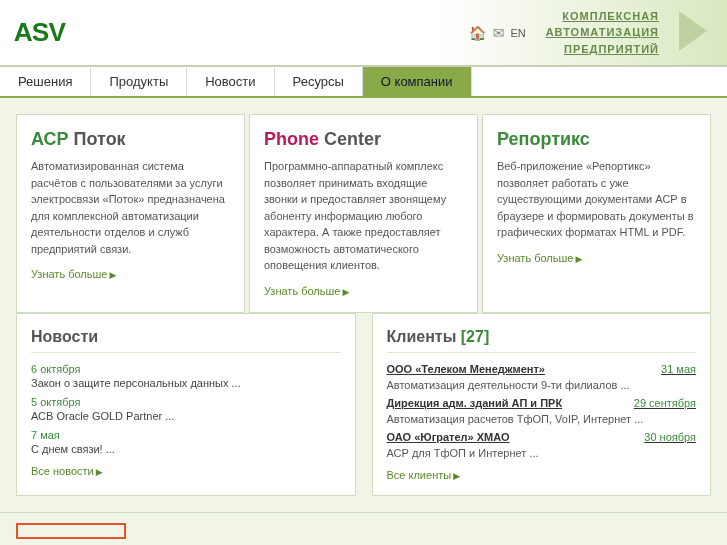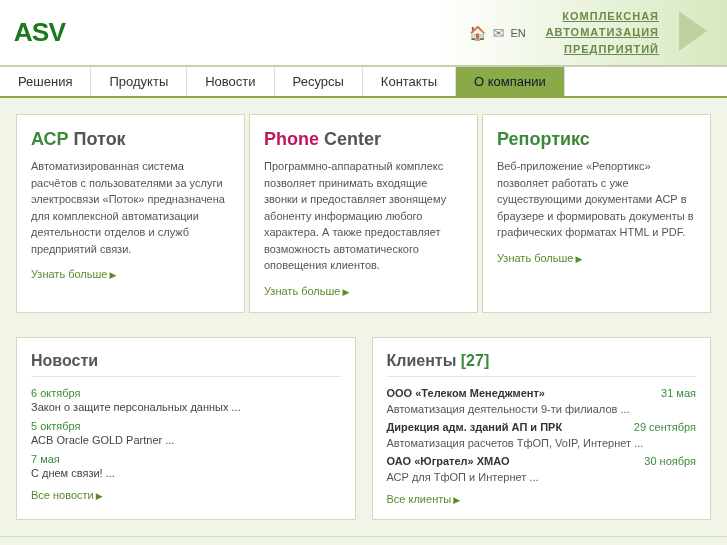--- a/index.html
+++ b/index.html
@@ -41,21 +41,21 @@
     
     #main {
       background: #f0f5e8;
       padding: 16px;
     }
 
     
     #products-row {
       display: flex;
       gap: 4px;
-      margin-bottom: 24px;
+      margin-bottom: 0;
     }
     .product-card {
       background: #fff;
       border: 1px solid #d0dcc0;
       padding: 14px;
       flex: 1;
       min-height: 170px;
     }
     .product-title {
       font-size: 18px;
@@ -112,20 +112,21 @@
       margin-top: 10px;
       display: block;
     }
     .all-link::after { content: '▶'; font-size: 9px; margin-left: 2px; }
 
     .client-item {
       display: flex;
       justify-content: space-between;
       align-items: flex-start;
       margin-bottom: 4px;
+      text-decoration: underline;
     }
     .client-name {
       font-size: 11px;
       font-weight: bold;
       color: #333;
     }
     .client-date {
       font-size: 11px;
       color: #3a8a3a;
       white-space: nowrap;
@@ -195,21 +196,20 @@
       <polygon points="0,5 28,25 0,45" fill="#b0c890" opacity="0.7"></polygon>
     </svg>
   </div>
 </div>
 
 <nav id="nav">
   <div class="nav-item">Решения</div>
   <div class="nav-item">Продукты</div>
   <div class="nav-item">Новости</div>
   <div class="nav-item">Ресурсы</div>
-  <div class="nav-item">Контакты</div>
   <div class="nav-item active">О компании</div>
 </nav>
 
 <div id="main">
 
   <div id="products-row">
 
     <div class="product-card">
       <div class="product-title">
         <span style="color:#3a8a3a;">АСР</span><span style="color:#555;"> Поток</span>

